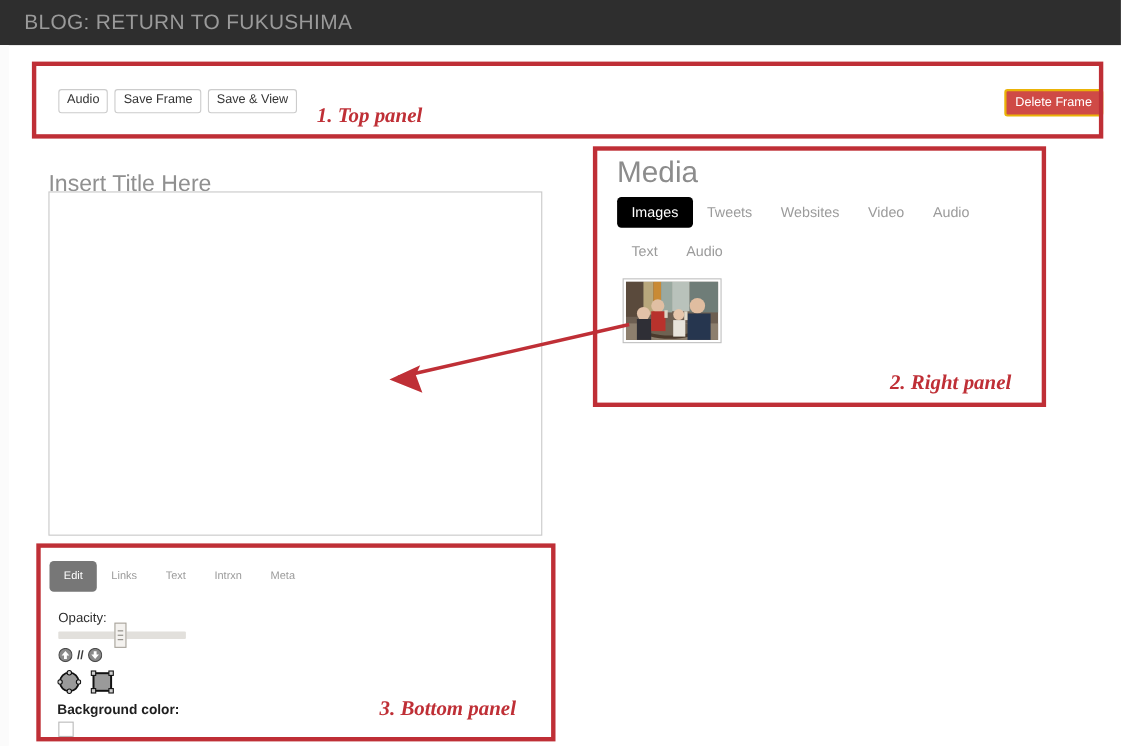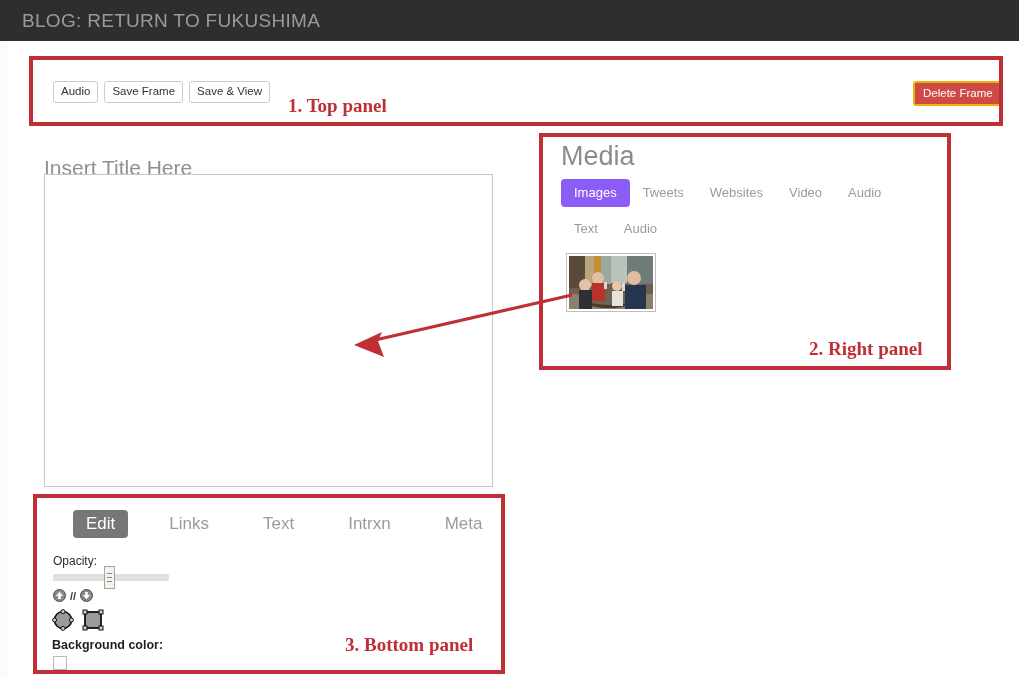--- a/index.html
+++ b/index.html
@@ -115,21 +115,21 @@
   .tab {
     font-size: 13px;
     color: #9b9b9b;
     padding: 6px 13px 7px 13px;
     border-radius: 4px;
     cursor: pointer;
     line-height: 15px;
     white-space: nowrap;
   }
   .tab.active {
-    background: #8b5cf6;
+    background: #000000;
     color: #ffffff;
     text-align: center;
   }
   #media-tabs-row1 { left: 561px; top: 179px; }
   #media-tabs-row2 { left: 561px; top: 215px; }
 
   #media-thumb {
     position: absolute;
     left: 566px; top: 253px;
     width: 90px;
@@ -138,27 +138,26 @@
     background: #fff;
     padding: 2px;
     box-sizing: border-box;
     cursor: pointer;
   }
   #media-thumb svg { display: block; }
 
   
   #bottom-tabs { left: 45px; top: 510px; }
   .tab-edit {
-    font-size: 17px;
+    font-size: 10px;
     color: #9b9b9b;
     padding: 6px 13px 7px 13px;
     border-radius: 4px;
     cursor: pointer;
     line-height: 15px;
-    margin-left: 28px;
   }
   .tab-edit.active {
     background: #777777;
     color: #ffffff;
   }
 
   #opacity-label {
     position: absolute;
     left: 53px; top: 554px;
     font-size: 12px;
@@ -247,20 +246,21 @@
   #anno-box-bottom { left: 33px;  top: 494px; width: 472px; height: 180px; }
 
   .anno-label {
     position: absolute;
     color: #bf2f36;
     font-family: "Liberation Serif", serif;
     font-size: 19px;
     font-weight: 600;
     white-space: nowrap;
     pointer-events: none;
+    font-style: italic;
   }
   #anno-label-top    { left: 288px; top: 95px; }
   #anno-label-right  { left: 809px; top: 338px; }
   #anno-label-bottom { left: 345px; top: 634px; }
 
   #anno-arrow {
     position: absolute;
     left: 340px; top: 285px;
     width: 240px; height: 80px;
     pointer-events: none;

